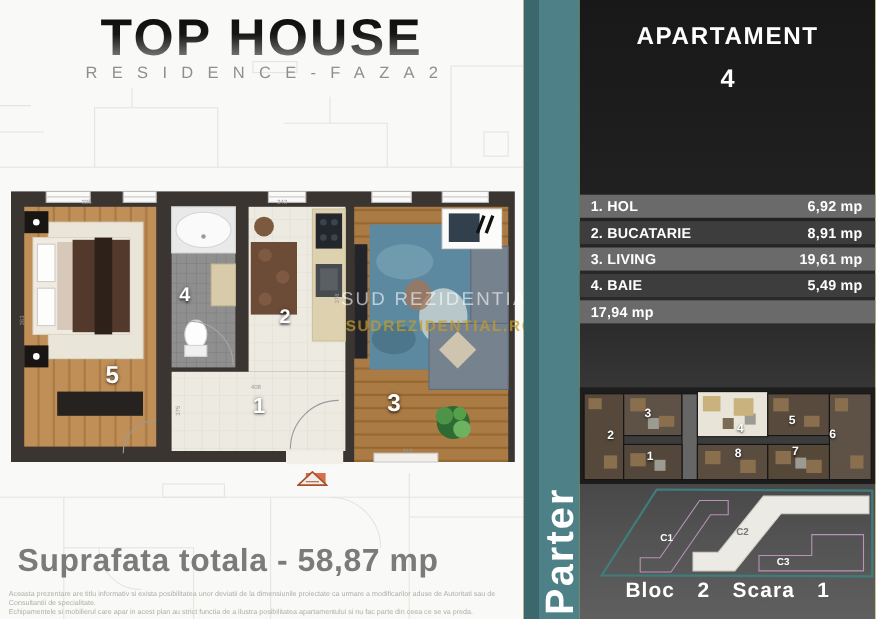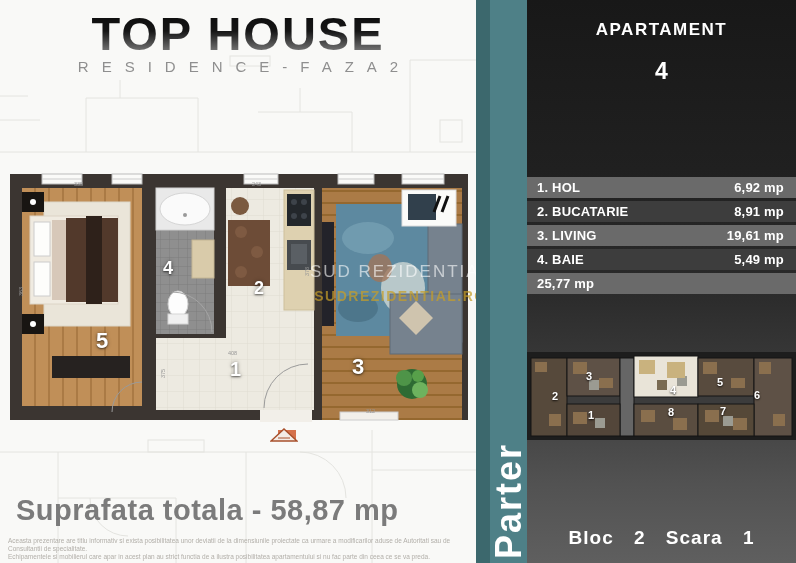--- a/index.html
+++ b/index.html
@@ -31,21 +31,21 @@
   
   .teal-dark{position:absolute;left:476px;top:0;width:14px;height:563px;background:#3c686d;}
   .teal-stripe{position:absolute;left:490px;top:0;width:37px;height:563px;background:#4e8087;
       display:flex;align-items:flex-end;justify-content:center;}
   .parter{writing-mode:vertical-rl;transform:rotate(180deg);color:#fff;font-weight:bold;
       font-size:36px;letter-spacing:2px;margin-bottom:4px;}
   
   .panel{position:absolute;left:527px;top:0;width:269px;height:563px;
       background:linear-gradient(180deg,#181818 0%,#202020 30%,#2b2b2b 52%,#404040 72%,#525252 86%,#5f5f5f 100%);}
   .panel-title{position:absolute;left:0;top:20px;width:100%;text-align:center;color:#fff;
-      font-size:17px;font-weight:bold;letter-spacing:1.5px;}
+      font-size:22px;font-weight:bold;letter-spacing:1.5px;}
   .panel-number{position:absolute;left:0;top:58px;width:100%;text-align:center;color:#fff;
       font-size:23px;font-weight:bold;}
   .room-list{position:absolute;left:0;top:177px;width:100%;}
   .room-row{height:21px;margin-bottom:3px;display:flex;justify-content:space-between;
       align-items:center;padding:0 12px 0 10px;color:#fff;font-size:13px;font-weight:bold;
       letter-spacing:.2px;}
   .room-row:nth-child(odd){background:#6a6a6a;}
   .room-row:nth-child(even){background:#3d3d3d;}
   .overview{position:absolute;left:0;top:352px;width:269px;height:88px;}
   .ov-num{position:absolute;color:#fff;font-weight:bold;font-size:11px;
@@ -254,21 +254,21 @@
       </div>
       <div class="room-row">
         <span>3. LIVING</span>
         <span>19,61 mp</span>
       </div>
       <div class="room-row">
         <span>4. BAIE</span>
         <span>5,49 mp</span>
       </div>
       <div class="room-row">
-        <span>25,77 mp</span>
+        <span>17,94 mp</span>
       </div>
     </div>
 
     <div class="overview">
       <svg width="269" height="88" viewBox="0 0 269 88">
         <rect width="269" height="88" fill="#1d1d1d"></rect>
         <rect x="4" y="44" width="261" height="8" fill="#3c3c3c"></rect>
         <rect x="4" y="6" width="36" height="78" fill="#56493b" stroke="#141414"></rect>
         <rect x="40" y="6" width="53" height="38" fill="#5e5146" stroke="#141414"></rect>
         <rect x="93" y="6" width="14" height="78" fill="#666" stroke="#141414"></rect>
@@ -308,16 +308,27 @@
       <span class="ov-num" style="left:28px;top:44px;">2</span>
       <span class="ov-num" style="left:62px;top:24px;">3</span>
       <span class="ov-num" style="left:146px;top:38px;">4</span>
       <span class="ov-num" style="left:193px;top:30px;">5</span>
       <span class="ov-num" style="left:230px;top:43px;">6</span>
       <span class="ov-num" style="left:64px;top:63px;">1</span>
       <span class="ov-num" style="left:144px;top:60px;">8</span>
       <span class="ov-num" style="left:196px;top:59px;">7</span>
     </div>
 
+    <div class="siteplan">
+      <svg width="256" height="93" viewBox="0 0 256 93">
+        <polygon points="57,8 253,9 253,87 7,86" fill="none" stroke="#3f7d7c" stroke-width="2"></polygon>
+        <path d="M122,18 L96,18 L60,70 L42,70 L42,83 L70,83 L106,31 L122,31 Z" fill="none" stroke="#b892b8" stroke-width="1"></path>
+        <path d="M250,14 L154,14 L113,65 L90,65 L90,82 L128,82 L170,30 L250,30 Z" fill="#eceae4" stroke="#cfcdc6" stroke-width="1"></path>
+        <path d="M150,82 L150,68 L198,68 L198,49 L245,49 L245,82 Z" fill="none" stroke="#b892b8" stroke-width="1"></path>
+      </svg>
+      <span class="sp-label" style="left:66px;top:52px;">C1</span>
+      <span class="sp-label on-white" style="left:135px;top:46px;">C2</span>
+      <span class="sp-label" style="left:172px;top:74px;">C3</span>
+    </div>
 
     <div class="bloc-label">Bloc 2 Scara 1</div>
   </div>
 </div>
 
 </body></html>

